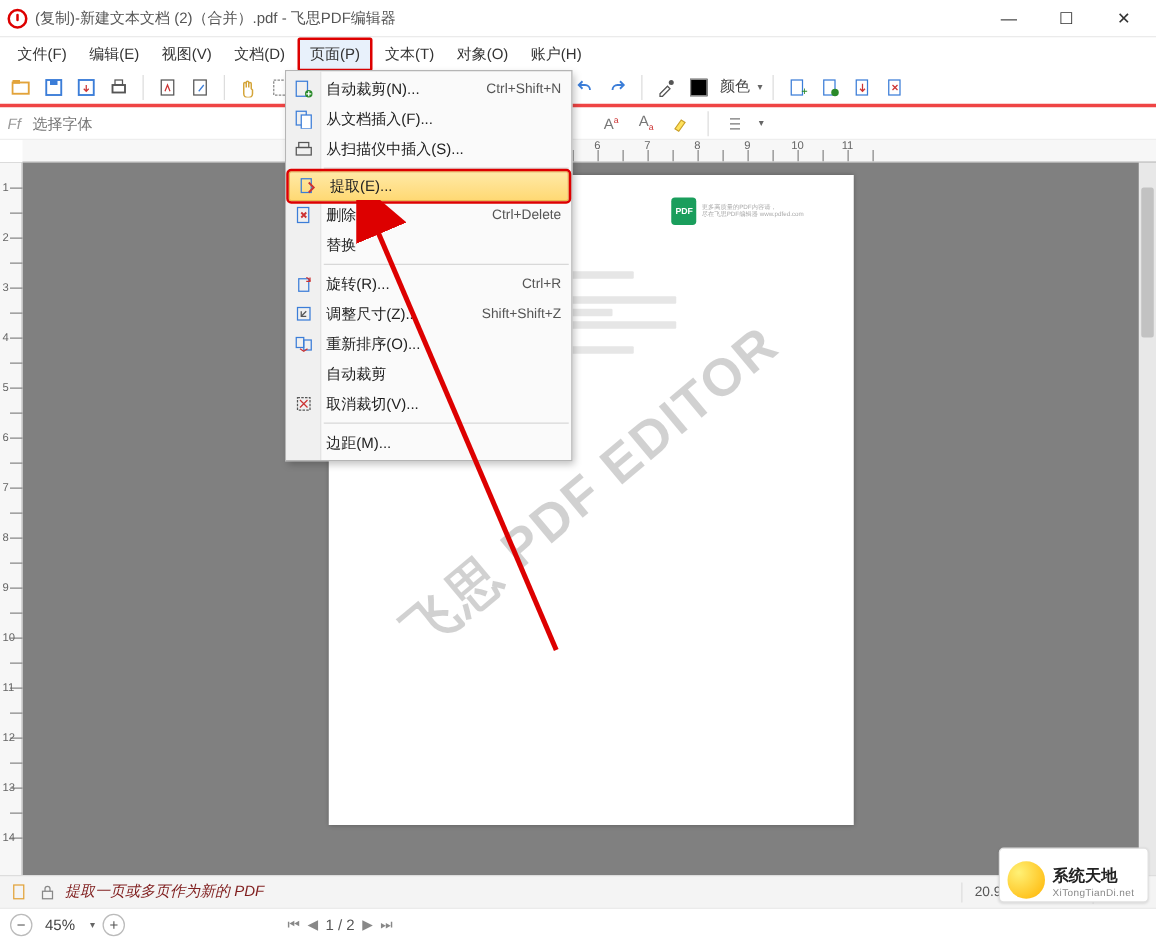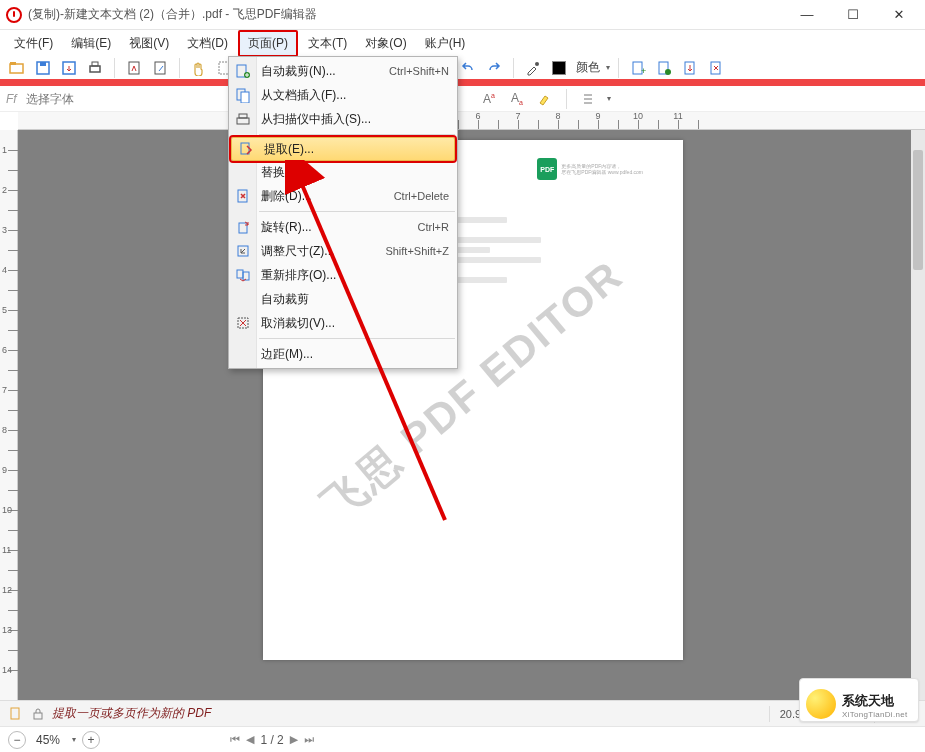--- a/index.html
+++ b/index.html
@@ -12,21 +12,21 @@
   .titlebar .title { flex: 1; font-size: 12px; color: #555; }
   .winbtns { display: flex; gap: 18px; padding-right: 6px; }
   .winbtn { width: 28px; height: 22px; display: flex; align-items: center; justify-content: center; font-size: 13px; font-family: "Segoe MDL2 Assets","Segoe UI Symbol",sans-serif; color: #333; }
 
   
   .menubar { height: 26px; display: flex; align-items: center; padding: 0 6px; gap: 2px; background: #fff; }
   .menubar .mitem { padding: 3px 8px; font-size: 12px; color: #333; border-radius: 2px; }
   .menubar .mitem.selected { border: 2px solid #d00; background: #e8f1fb; }
 
   
-  .toolbar { height: 30px; display: flex; align-items: center; padding: 2px 6px; gap: 4px; background: #fff; border-bottom: 7px solid #ef4444; }
+  .toolbar { height: 30px; display: flex; align-items: center; padding: 2px 6px; gap: 4px; background: #fff; border-bottom: 3px solid #ef4444; }
   .tbtn { width: 22px; height: 22px; display: flex; align-items: center; justify-content: center; border-radius: 3px; }
   .tsep { width: 1px; height: 20px; background: #ddd; margin: 0 4px; }
   .tbtn svg { display: block; }
   .color-swatch { width: 14px; height: 14px; background: #000; border: 1px solid #888; }
   .lbl { font-size: 12px; color: #444; margin-left: 2px; }
   .dropdown-arrow { font-size: 8px; color: #666; margin-left: 2px; }
 
   .fontbar { height: 26px; display: flex; align-items: center; padding: 2px 6px; gap: 6px; background: #fff; border-bottom: 1px solid #eee; }
   .fontbar .ff { color: #999; font-size: 12px; font-style: italic; width: 14px; }
   .fontbar input { border: none; font-size: 12px; color: #999; width: 140px; outline: none; }
@@ -381,32 +381,32 @@
   <div class="ditem highlight boxed">
     <span class="ico">
         <svg width="16" height="16">
           <rect x="3" y="2" width="8" height="11" fill="none" stroke="#3b7dd8"></rect>
           <path d="M9 5l4 4-4 4" fill="none" stroke="#c33" stroke-width="1.5"></path>
         </svg>
       </span>
     <span>提取(E)...</span>
   </div>
   <div class="ditem">
+    <span class="ico">
+        <svg width="16" height="16">
+          <rect x="3" y="2" width="9" height="12" fill="none" stroke="#3b7dd8"></rect>
+          <path d="M6 6l4 4m0-4l-4 4" stroke="#c33" stroke-width="1.5"></path>
+        </svg>
+      </span>
+    <span>删除(D)...</span>
+    <span class="shortcut">Ctrl+Delete</span>
+  </div>
+  <div class="ditem">
     <span class="ico"></span>
     <span>替换</span>
-  </div>
-  <div class="ditem">
-    <span class="ico">
-        <svg width="16" height="16">
-          <rect x="3" y="2" width="9" height="12" fill="none" stroke="#3b7dd8"></rect>
-          <path d="M6 6l4 4m0-4l-4 4" stroke="#c33" stroke-width="1.5"></path>
-        </svg>
-      </span>
-    <span>删除(D)...</span>
-    <span class="shortcut">Ctrl+Delete</span>
   </div>
   <div class="dsep"></div>
 
   <div class="ditem">
     <span class="ico">
         <svg width="16" height="16">
           <rect x="4" y="4" width="8" height="10" fill="none" stroke="#3b7dd8"></rect>
           <path d="M10 3a4 4 0 013 3" fill="none" stroke="#c33"></path>
           <path d="M13 3v3h-3" fill="none" stroke="#c33"></path>
         </svg>

